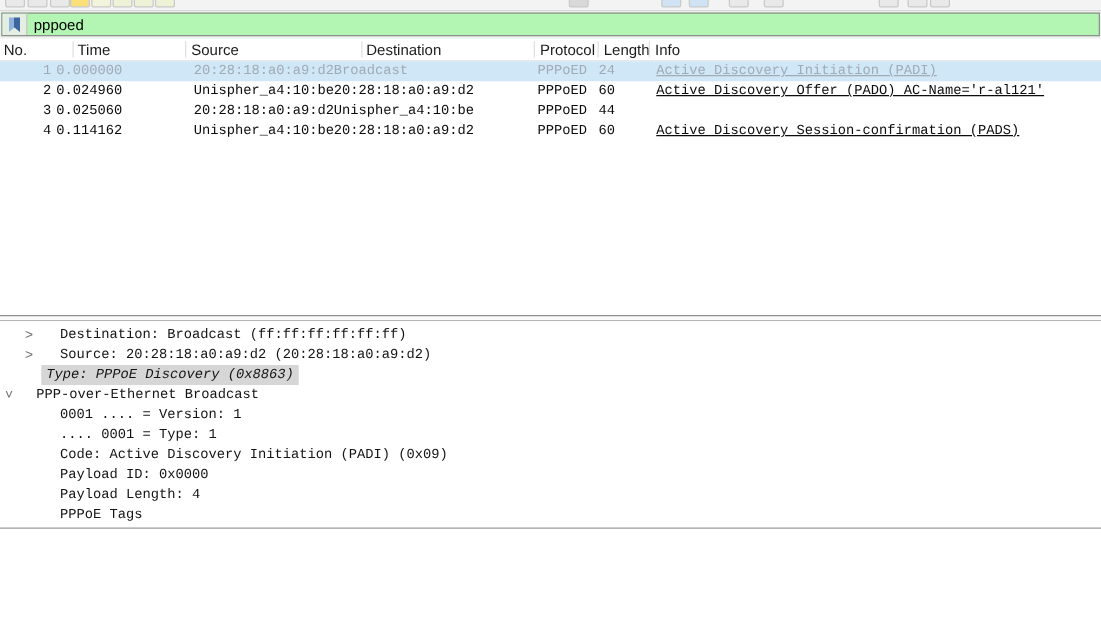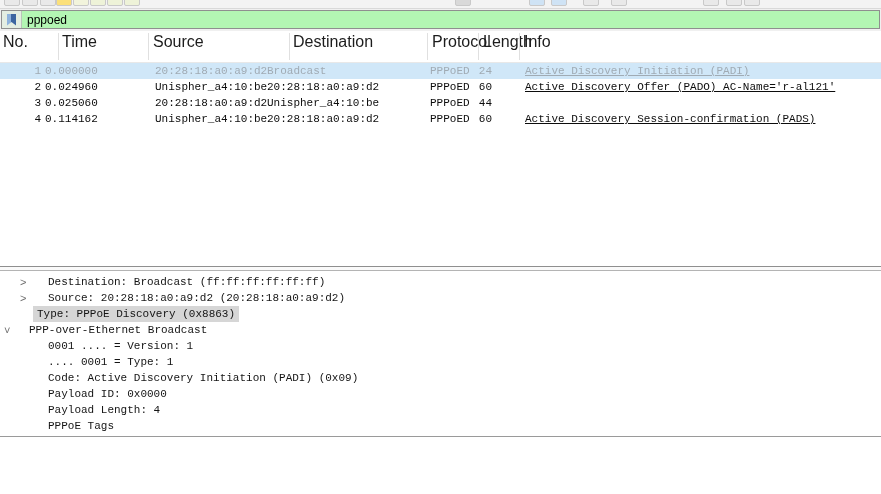--- a/index.html
+++ b/index.html
@@ -15,22 +15,22 @@
   .filter-bar { height:22px; background:#f0f0f0; padding:1px 1px 2px 1px; }
   .filter-inner { height:19px; border:1px solid #8f8f8f; display:flex; background:#b3f6b3; }
   .bookmark-btn { width:20px; background:#e4eee2; border-right:1px solid #b9c4b9; display:flex; align-items:center; justify-content:center; cursor:pointer; }
   .bookmark-icon { width:9px; height:12px;
      background:linear-gradient(to right,#8fb3dd 50%, #3d66a0 50%);
      clip-path:polygon(0 0,100% 0,100% 100%,50% 70%,0 100%); }
   .filter-input { flex:1; display:flex; align-items:center; padding-left:5px;
      font-size:12px; color:#000; cursor:text; }
 
   
-  .header-row { position:relative; height:32px; background:#fff; border-bottom:1px solid #e8e8e8;
-     font-size:16px; color:#1c1c1c; }
+  .header-row { position:relative; height:18px; background:#fff; border-bottom:1px solid #e8e8e8;
+     font-size:12px; color:#1c1c1c; }
   .hcell { position:absolute; top:2px; white-space:nowrap; cursor:pointer; }
   .hdiv  { position:absolute; top:2px; bottom:2px; width:1px; background:#e0e0e0; }
 
   
   .packet-list { height:203px; position:relative; background:#fff;
      font-family:"Liberation Mono","DejaVu Sans Mono",monospace; font-size:11px; }
   .prow { position:relative; height:16px; line-height:16px; white-space:nowrap; color:#0c0c0c; cursor:pointer; }
   .prow.selected { background:#d0e7f8; color:#a0abb4; }
   .pc { position:absolute; top:0; }
   .c-no   { left:0;   width:41px; text-align:right; }
@@ -45,21 +45,21 @@
   .splitter { height:5px; background:#fafafa; border-top:1px solid #8f8f8f; border-bottom:1px solid #b4b4b4; cursor:row-resize; }
 
   
   .details { height:166px; padding-top:3px; background:#fff; border-bottom:1px solid #9a9a9a;
      font-family:"Liberation Mono","DejaVu Sans Mono",monospace; font-size:11px; color:#141414; }
   .dline { position:relative; height:16px; line-height:16px; white-space:nowrap; }
   .expander { position:absolute; top:0; color:#6e6e6e; font-family:"Liberation Sans",sans-serif; font-size:11px; cursor:pointer; }
   .exp-i1 { left:20px; } .exp-i0 { left:4px; }
   .dtext { position:absolute; top:0;padding-left:11px; }
   .dt-i1 { left:37px; } .dt-i0 { left:18px; }
-  .dtext.sel { left:33px; padding:0 4px; background:#d6d6d6; }
+  .dtext.sel { left:33px; padding:0 4px; background:#d6d6d6;font-style:italic; }
 </style>
 </head>
 <body>
 
 <div class="app">
 
   <div class="toolbar-strip" id="tstrip">
       <div class="frag" style="left: 4px; background: rgb(233, 233, 233);"></div>
       <div class="frag" style="left: 22px; background: rgb(233, 233, 233);"></div>
       <div class="frag" style="left: 40px; background: rgb(233, 233, 233);"></div>

